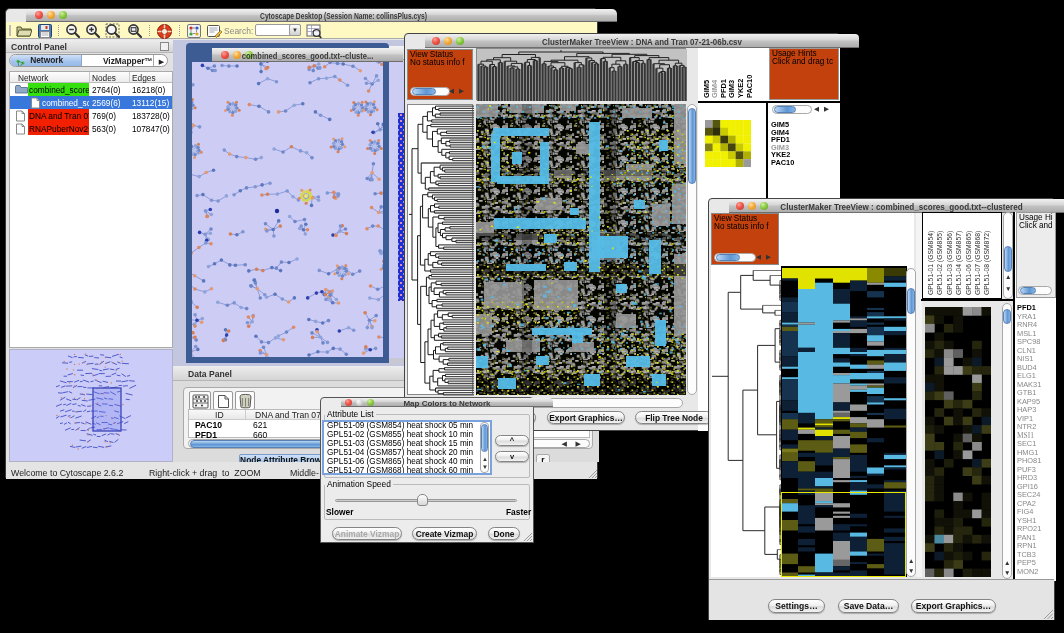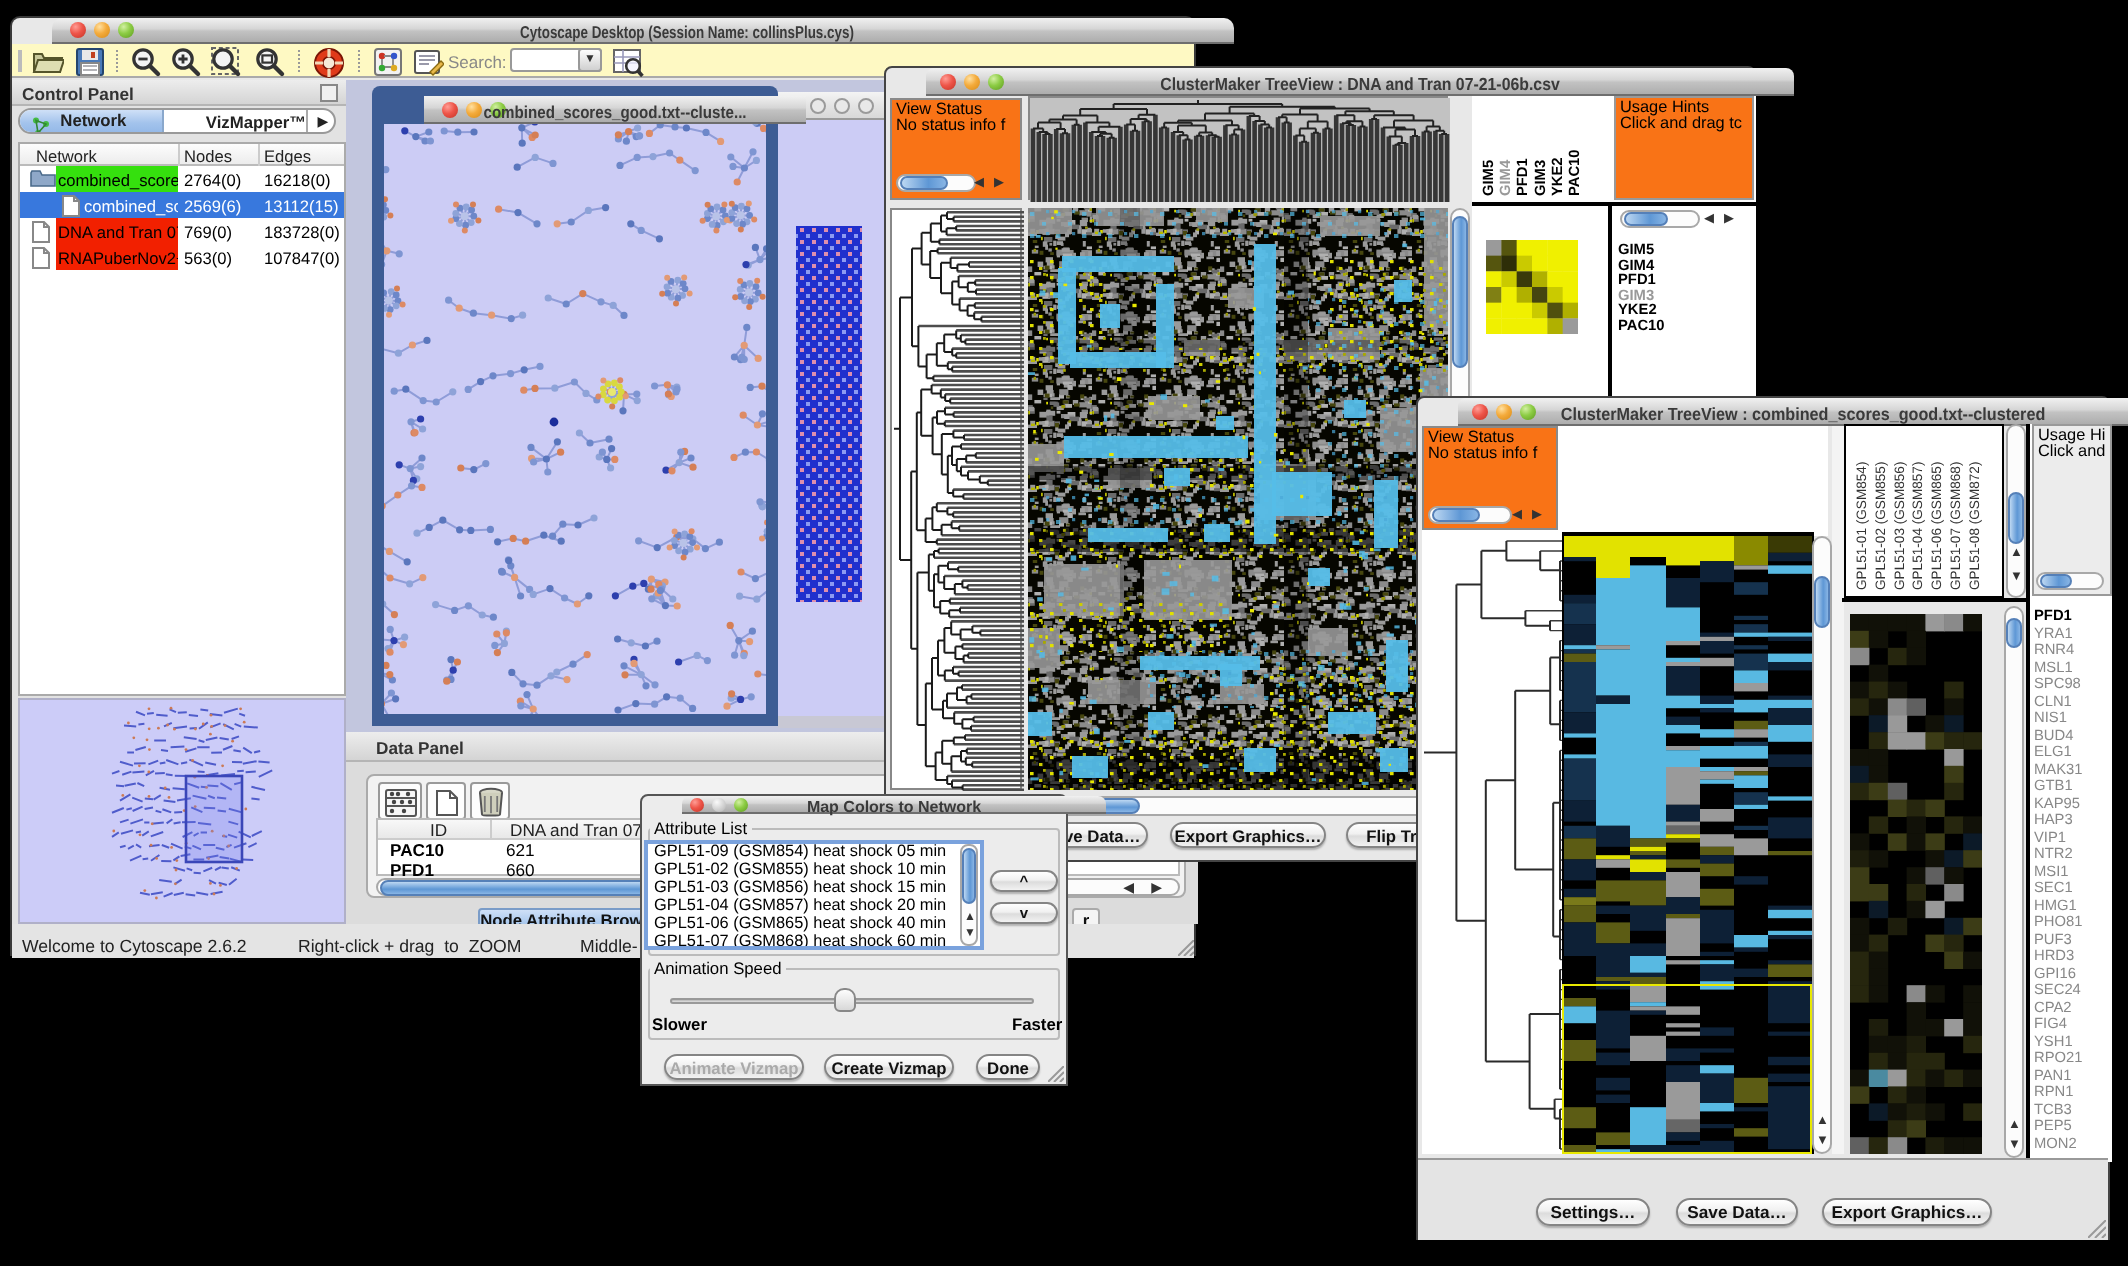--- a/index.html
+++ b/index.html
@@ -15,21 +15,21 @@
 .tl.hol{background:#e8e8e8;border:1px solid #9a9a9a;}
 .ttext{position:absolute;width:100%;text-align:center;font-weight:bold;color:#3a3a3a;}
 .aqbtn{position:absolute;background:linear-gradient(#fff,#f0f0f0 45%,#dcdcdc 55%,#f2f2f2);
 border:1px solid #858585;border-radius:8px;text-align:center;font-weight:bold;color:#111;
 box-shadow:0 1px 1px rgba(0,0,0,.25);}
 .sbtrack{position:absolute;background:#fcfcfc;border:1px solid #a8a8a8;border-radius:7px;}
 .sbthumb{position:absolute;border-radius:6px;
 background:linear-gradient(90deg,#bcd7f2,#5e97d5 60%,#88b5e5);border:1px solid #5580b8;}
 .sbthumbh{position:absolute;border-radius:6px;
 background:linear-gradient(#bcd7f2,#5e97d5 60%,#88b5e5);border:1px solid #5580b8;}
-.whitebox{position:absolute;background:#f97316;border:1px solid #8a8a8a;color:#000;}
+.whitebox{position:absolute;background:#c2410c;border:1px solid #8a8a8a;color:#000;}
 .sviews{font-size:8.2px;line-height:8.4px;padding:1px 0 0 2px;}
 </style></head><body>
 <div class="abs" style="left:5px;top:8px;width:593px;height:470px;background:#e8e8e8;border-radius:5px 5px 0 0;z-index:1;border:1px solid #3a3a3a;border-bottom:none;">
     <div class="abs win-title" style="left:0;top:0;width:100%;height:13px;border-radius:5px 5px 0 0;">
       <div class="tl red" style="left:9px;top:2px;width:8px;height:8px"></div>
       <div class="tl org" style="left:21px;top:2px;width:8px;height:8px"></div>
       <div class="tl grn" style="left:33px;top:2px;width:8px;height:8px"></div>
       <div class="ttext" style="top:2px;left:22px;font-size:8.6px;transform:scaleX(0.78);">Cytoscape Desktop (Session Name: collinsPlus.cys)</div>
     </div>
     <div class="abs" style="left:0;top:13px;width:100%;height:17px;background:#fef9c3;border-bottom:1px solid #aaa;">
@@ -810,21 +810,21 @@
     </div>
     <div class="abs" style="left:0;top:453px;width:100%;height:17px;background:#e4e4e4;font-size:8.8px;color:#222;">
       <span style="position:absolute;left:5px;top:6px;">Welcome to Cytoscape 2.6.2</span>
       <span style="position:absolute;left:143px;top:6px;">Right-click + drag&nbsp; to&nbsp; ZOOM</span>
       <span style="position:absolute;left:284px;top:6px;">Middle-</span>
     </div>
     <svg class="abs" style="right:0px;bottom:0px;" width="8" height="8">
       <path d="M8 0L0 8M8 3L3 8M8 6L6 8" stroke="#999" stroke-width="1"></path>
     </svg>
   </div>
-<div class="abs" style="left:442px;top:33px;width:436px;height:398px;background:#e8e8e8;z-index:2;border:1px solid #444;border-radius:4px 4px 0 0;">
+<div class="abs" style="left:404px;top:33px;width:436px;height:398px;background:#e8e8e8;z-index:2;border:1px solid #444;border-radius:4px 4px 0 0;">
     <div class="abs win-title" style="left:0;top:0;width:100%;height:14px;border-radius:4px 4px 0 0;">
       <div class="tl red" style="left:7px;top:3px;width:8px;height:8px"></div>
       <div class="tl org" style="left:19px;top:3px;width:8px;height:8px"></div>
       <div class="tl grn" style="left:31px;top:3px;width:8px;height:8px"></div>
       <div class="ttext" style="top:3px;font-size:8.8px;transform:scaleX(0.9);">ClusterMaker TreeView : DNA and Tran 07-21-06b.csv</div>
     </div>
     <div class="whitebox sviews" style="left:2px;top:15px;width:66px;height:51px;">View Status<br>No status info f</div>
     <div class="sbtrack" style="left:5px;top:53px;width:40px;height:9px;">
       <div class="sbthumb" style="left:1px;top:0px;width:24px;height:7px;"></div>
     </div>
@@ -1641,21 +1641,21 @@
         <div style="color:#888;">CLN1</div>
         <div style="color:#888;">NIS1</div>
         <div style="color:#888;">BUD4</div>
         <div style="color:#888;">ELG1</div>
         <div style="color:#888;">MAK31</div>
         <div style="color:#888;">GTB1</div>
         <div style="color:#888;">KAP95</div>
         <div style="color:#888;">HAP3</div>
         <div style="color:#888;">VIP1</div>
         <div style="color:#888;">NTR2</div>
-        <div style="color:#888;">MSI1</div>
+        <div style="color:#888;font-family:Liberation Serif, serif;">MSI1</div>
         <div style="color:#888;">SEC1</div>
         <div style="color:#888;">HMG1</div>
         <div style="color:#888;">PHO81</div>
         <div style="color:#888;">PUF3</div>
         <div style="color:#888;">HRD3</div>
         <div style="color:#888;">GPI16</div>
         <div style="color:#888;">SEC24</div>
         <div style="color:#888;">CPA2</div>
         <div style="color:#888;">FIG4</div>
         <div style="color:#888;">YSH1</div>

